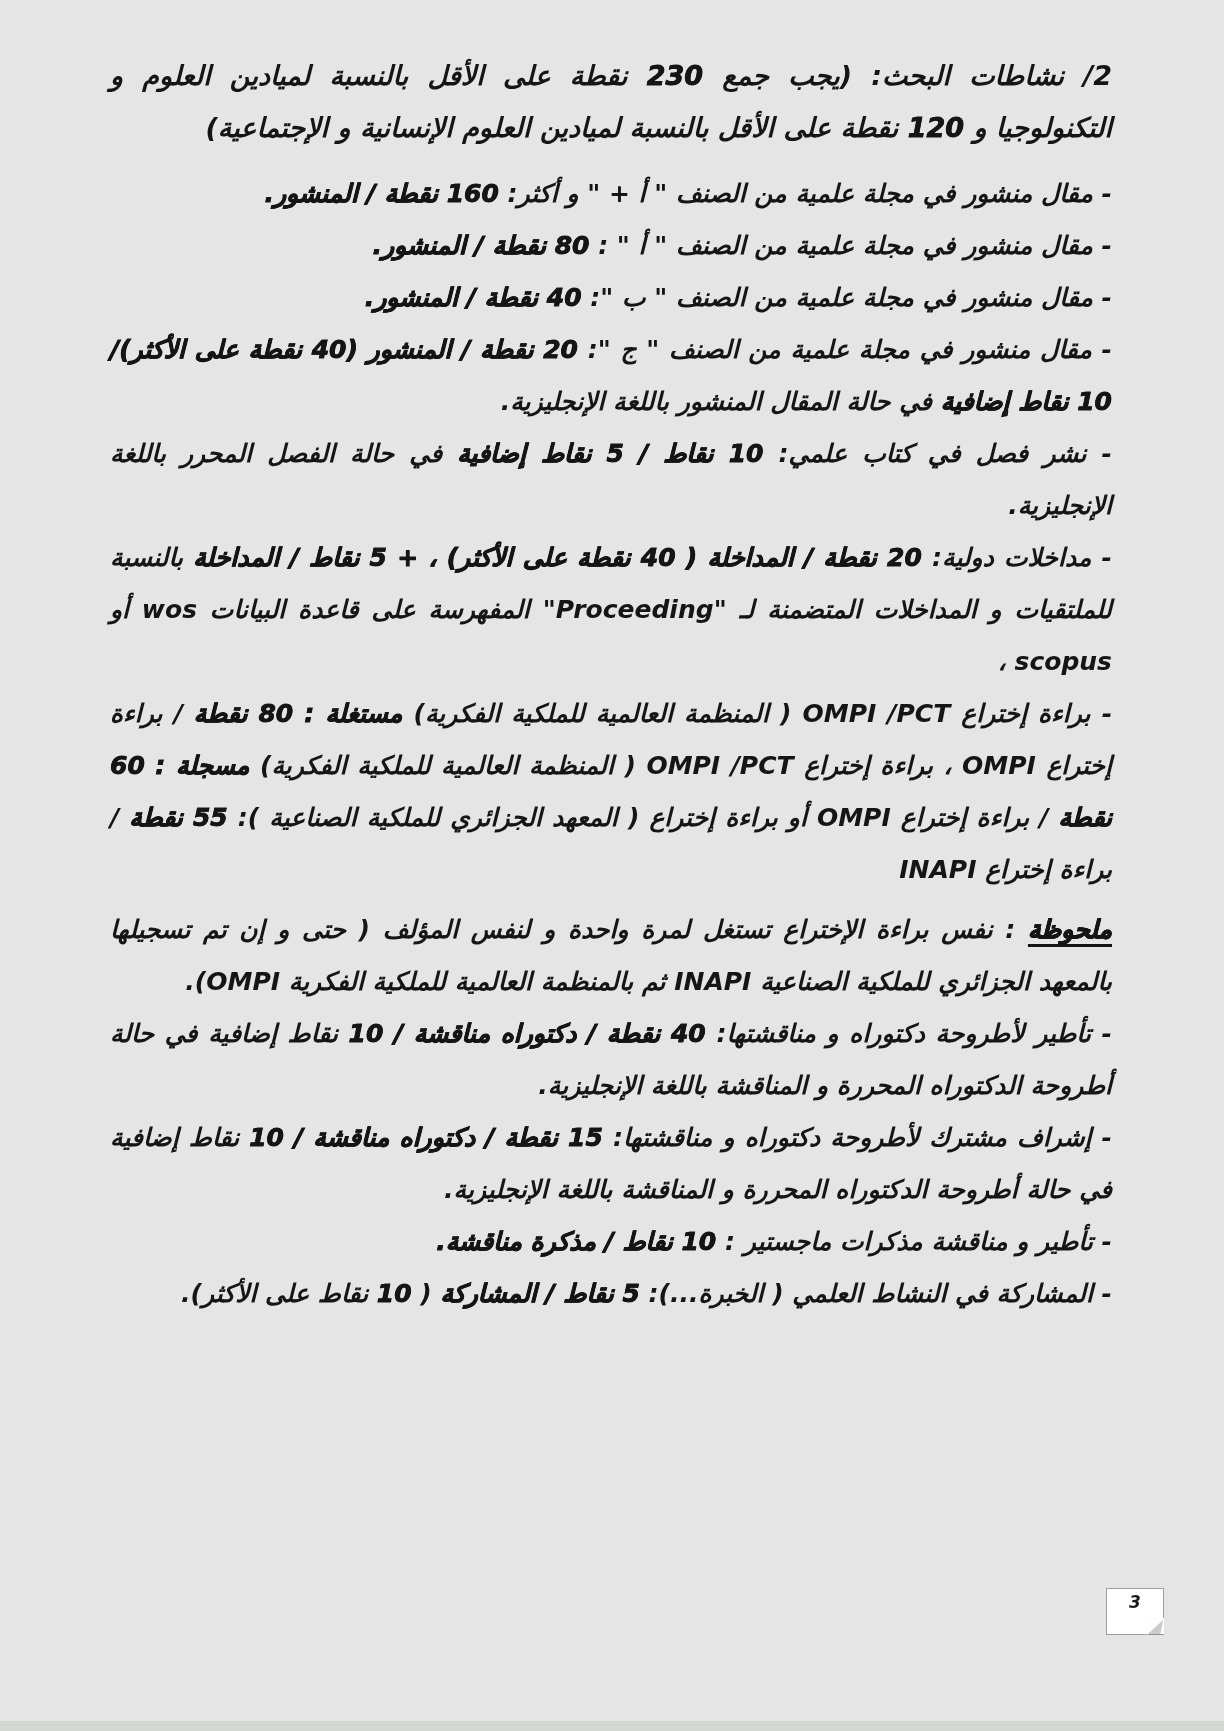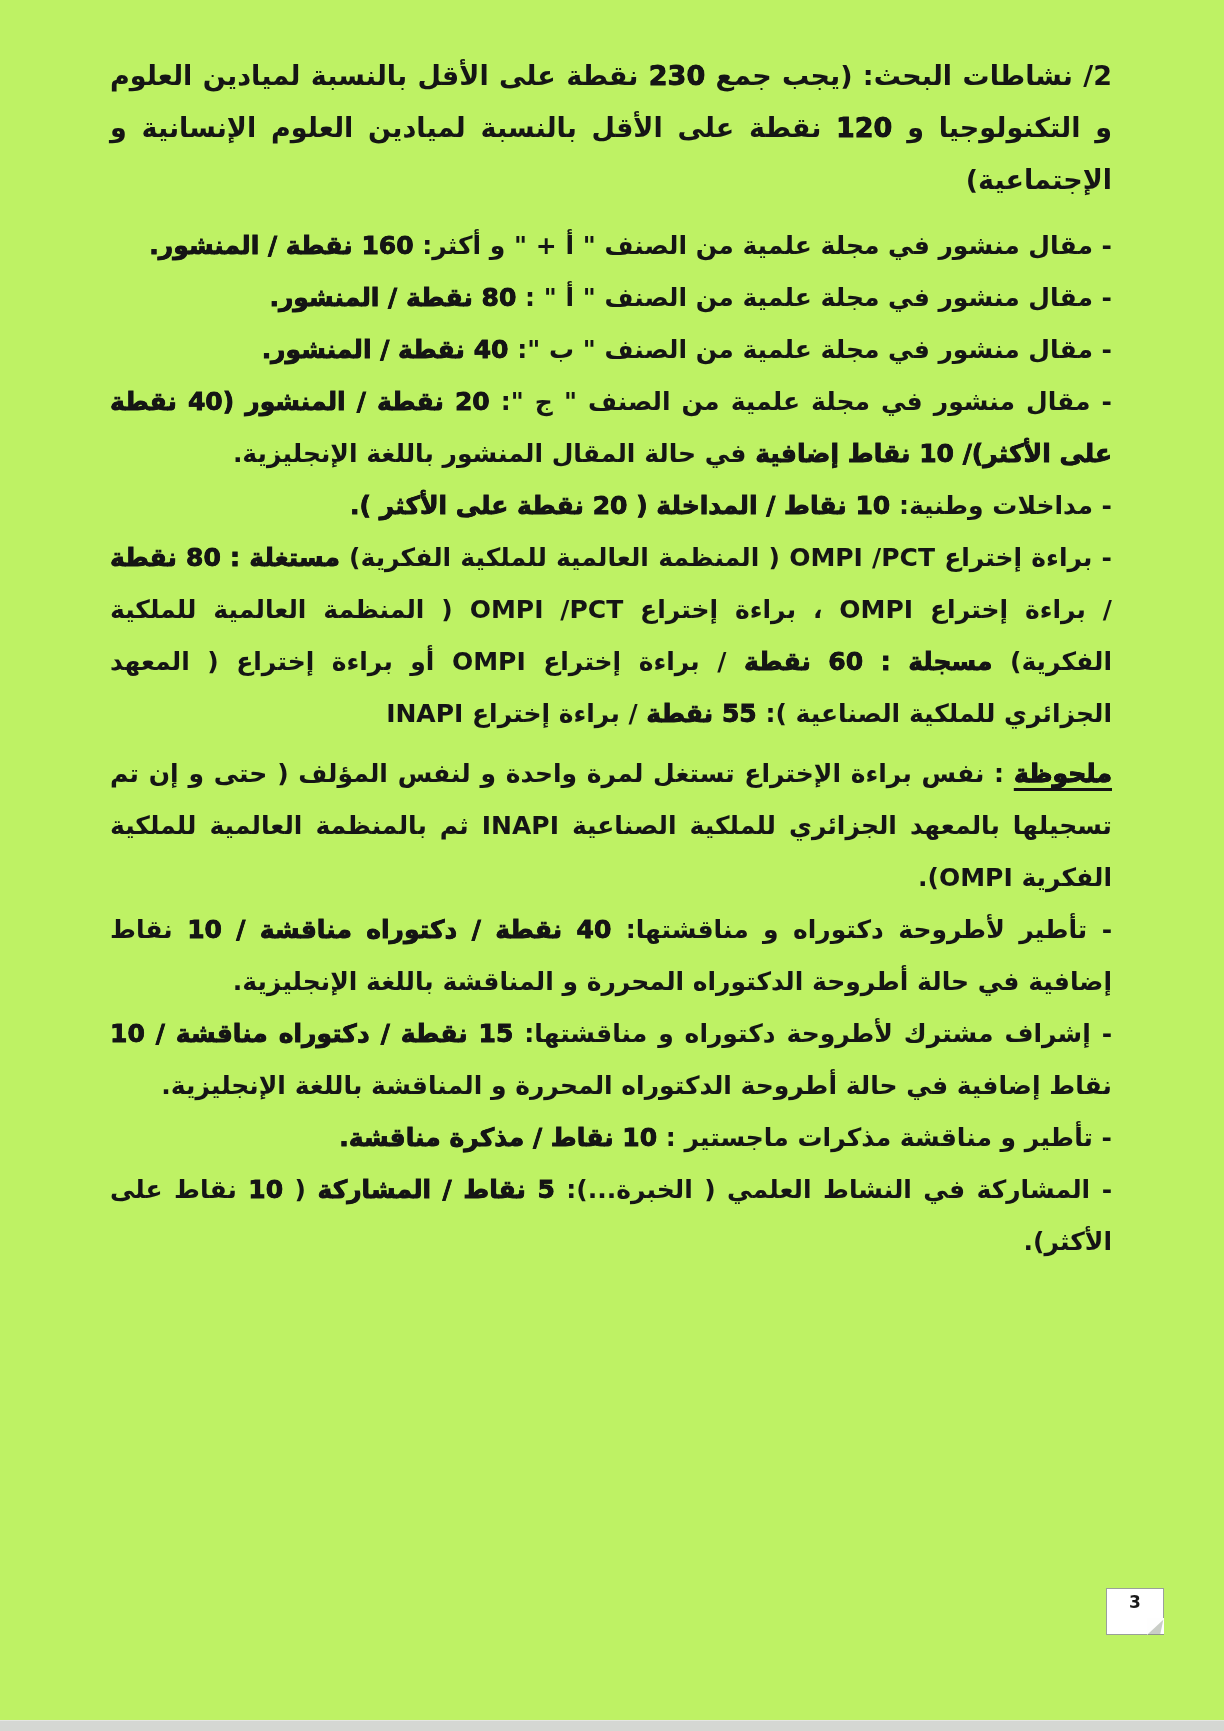--- a/index.html
+++ b/index.html
@@ -2,21 +2,21 @@
 <html><head>
 <meta charset="utf-8">
 <style>
   html,body{margin:0;padding:0;}
   body{
     width:1224px;height:1731px;
     background:#ffffff;
     font-family:"DejaVu Sans",sans-serif;
     position:relative;overflow:hidden;
   }
-  .page{position:absolute;inset:0;background:#bef264;}
+  .page{position:absolute;inset:0;background:#e5e5e5;font-style:italic;}
   .content{
     position:absolute;top:50px;right:112px;left:110px;
     direction:rtl;
     text-align:justify;
     color:#151515;
     font-weight:bold;
     font-size:25px;
     line-height:52px;
   }
   p.para{margin:0;padding:0;}
@@ -52,21 +52,22 @@
 </head>
 <body>
 
 <div class="page">
   <div class="content" id="doc">
       <p class="para heading"><span>2/ نشاطات البحث: (يجب جمع </span><span class="b">230</span><span> نقطة على الأقل بالنسبة لميادين العلوم و التكنولوجيا و </span><span class="b">120</span><span> نقطة على الأقل بالنسبة لميادين العلوم الإنسانية و الإجتماعية)</span></p>
       <p class="para"><span>- مقال منشور في مجلة علمية من الصنف " أ + " و أكثر: </span><span class="b">160 نقطة / المنشور.</span></p>
       <p class="para"><span>- مقال منشور في مجلة علمية من الصنف " أ " : </span><span class="b">80 نقطة / المنشور.</span></p>
       <p class="para"><span>- مقال منشور في مجلة علمية من الصنف " ب ": </span><span class="b">40 نقطة / المنشور.</span></p>
       <p class="para"><span>- مقال منشور في مجلة علمية من الصنف " ج ": </span><span class="b">20 نقطة / المنشور (40 نقطة على الأكثر)/ 10 نقاط إضافية</span><span> في حالة المقال المنشور باللغة الإنجليزية.</span></p>
-      <p class="para"><span>- مداخلات وطنية: </span><span class="b">10 نقاط / المداخلة ( 20 نقطة على الأكثر ).</span></p>
+      <p class="para"><span>- نشر فصل في كتاب علمي: </span><span class="b">10 نقاط / 5 نقاط إضافية</span><span> في حالة الفصل المحرر باللغة الإنجليزية.</span></p>
+      <p class="para"><span>- مداخلات دولية: </span><span class="b">20 نقطة / المداخلة ( 40 نقطة على الأكثر) ، + 5 نقاط / المداخلة</span><span> بالنسبة للملتقيات و المداخلات المتضمنة لـ "Proceeding" المفهرسة على قاعدة البيانات wos أو scopus ،</span></p>
       <p class="para"><span>- براءة إختراع OMPI /PCT ( المنظمة العالمية للملكية الفكرية) </span><span class="b">مستغلة : 80 نقطة</span><span> / براءة إختراع OMPI ، براءة إختراع OMPI /PCT ( المنظمة العالمية للملكية الفكرية) </span><span class="b">مسجلة : 60 نقطة</span><span> / براءة إختراع OMPI أو براءة إختراع ( المعهد الجزائري للملكية الصناعية ): </span><span class="b">55 نقطة</span><span> / براءة إختراع INAPI</span></p>
       <p class="para note"><span class="b u">ملحوظة</span><span> : نفس براءة الإختراع تستغل لمرة واحدة و لنفس المؤلف ( حتى و إن تم تسجيلها بالمعهد الجزائري للملكية الصناعية INAPI ثم بالمنظمة العالمية للملكية الفكرية OMPI).</span></p>
       <p class="para"><span>- تأطير لأطروحة دكتوراه و مناقشتها: </span><span class="b">40 نقطة / دكتوراه مناقشة / 10</span><span> نقاط إضافية في حالة أطروحة الدكتوراه المحررة و المناقشة باللغة الإنجليزية.</span></p>
       <p class="para"><span>- إشراف مشترك لأطروحة دكتوراه و مناقشتها: </span><span class="b">15 نقطة / دكتوراه مناقشة / 10</span><span> نقاط إضافية في حالة أطروحة الدكتوراه المحررة و المناقشة باللغة الإنجليزية.</span></p>
       <p class="para"><span>- تأطير و مناقشة مذكرات ماجستير : </span><span class="b">10 نقاط / مذكرة مناقشة.</span></p>
       <p class="para"><span>- المشاركة في النشاط العلمي ( الخبرة...): </span><span class="b">5 نقاط / المشاركة</span><span> ( </span><span class="b">10</span><span> نقاط على الأكثر).</span></p>
     </div>
 
   <div class="badge">
     <span class="num3">3</span>

